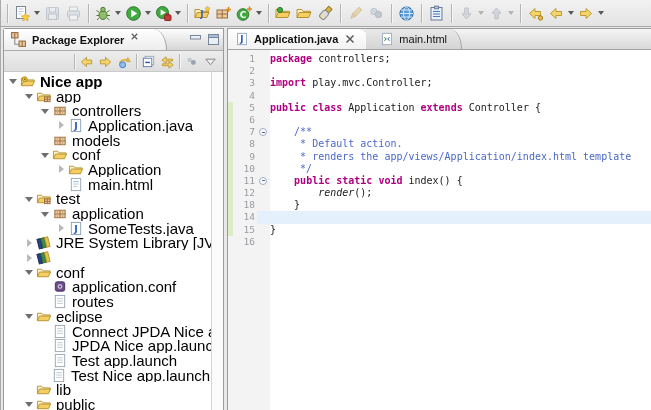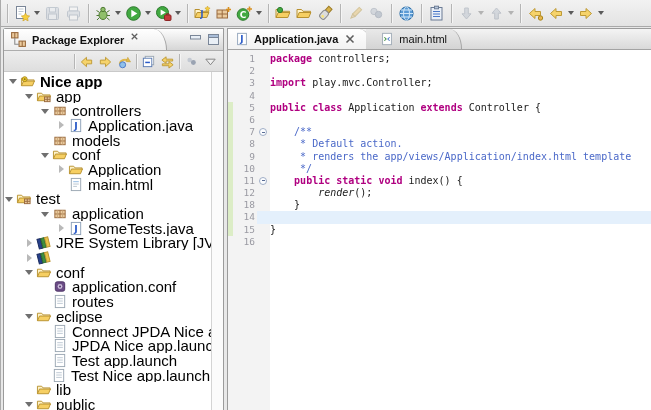--- a/index.html
+++ b/index.html
@@ -407,21 +407,21 @@
           <div class="tree-row" style="padding-left: 52px;">
             <span class="tw-arrow "></span>
             <span class="tw-icon"><svg viewBox="0 0 16 16">
                 <rect x="3" y="1.5" width="10" height="13" fill="#fff" stroke="#9AA6B2"></rect>
                 <line x1="5" y1="5" x2="11" y2="5" stroke="#8FB8E0"></line>
                 <line x1="5" y1="7.5" x2="11" y2="7.5" stroke="#B9C4CE"></line>
                 <line x1="5" y1="10" x2="9" y2="10" stroke="#B9C4CE"></line>
               </svg></span>
             <span class="tw-label">main.html</span>
           </div>
-          <div class="tree-row" style="">
+          <div class="tree-row" style="padding-left: 20px;">
             <span class="tw-arrow open"></span>
             <span class="tw-icon"><svg viewBox="0 0 16 16">
                 <path d="M1 12.5 V4.5 h4.5 l1.5 1.8 H14.5 v2.2" fill="#FFF3C9" stroke="#B8912F"></path>
                 <path d="M1 12.5 L3.2 7.5 h11.6 l-2 5z" fill="#F6CF63" stroke="#B8912F"></path>
                 <rect x="8.5" y="8.5" width="6" height="5" fill="#EBCB9E" stroke="#9A6B3F"></rect>
                 <line x1="11.5" y1="8.5" x2="11.5" y2="13.5" stroke="#9A6B3F"></line>
                 <line x1="8.5" y1="11" x2="14.5" y2="11" stroke="#9A6B3F"></line>
               </svg></span>
             <span class="tw-label">test</span>
           </div>

